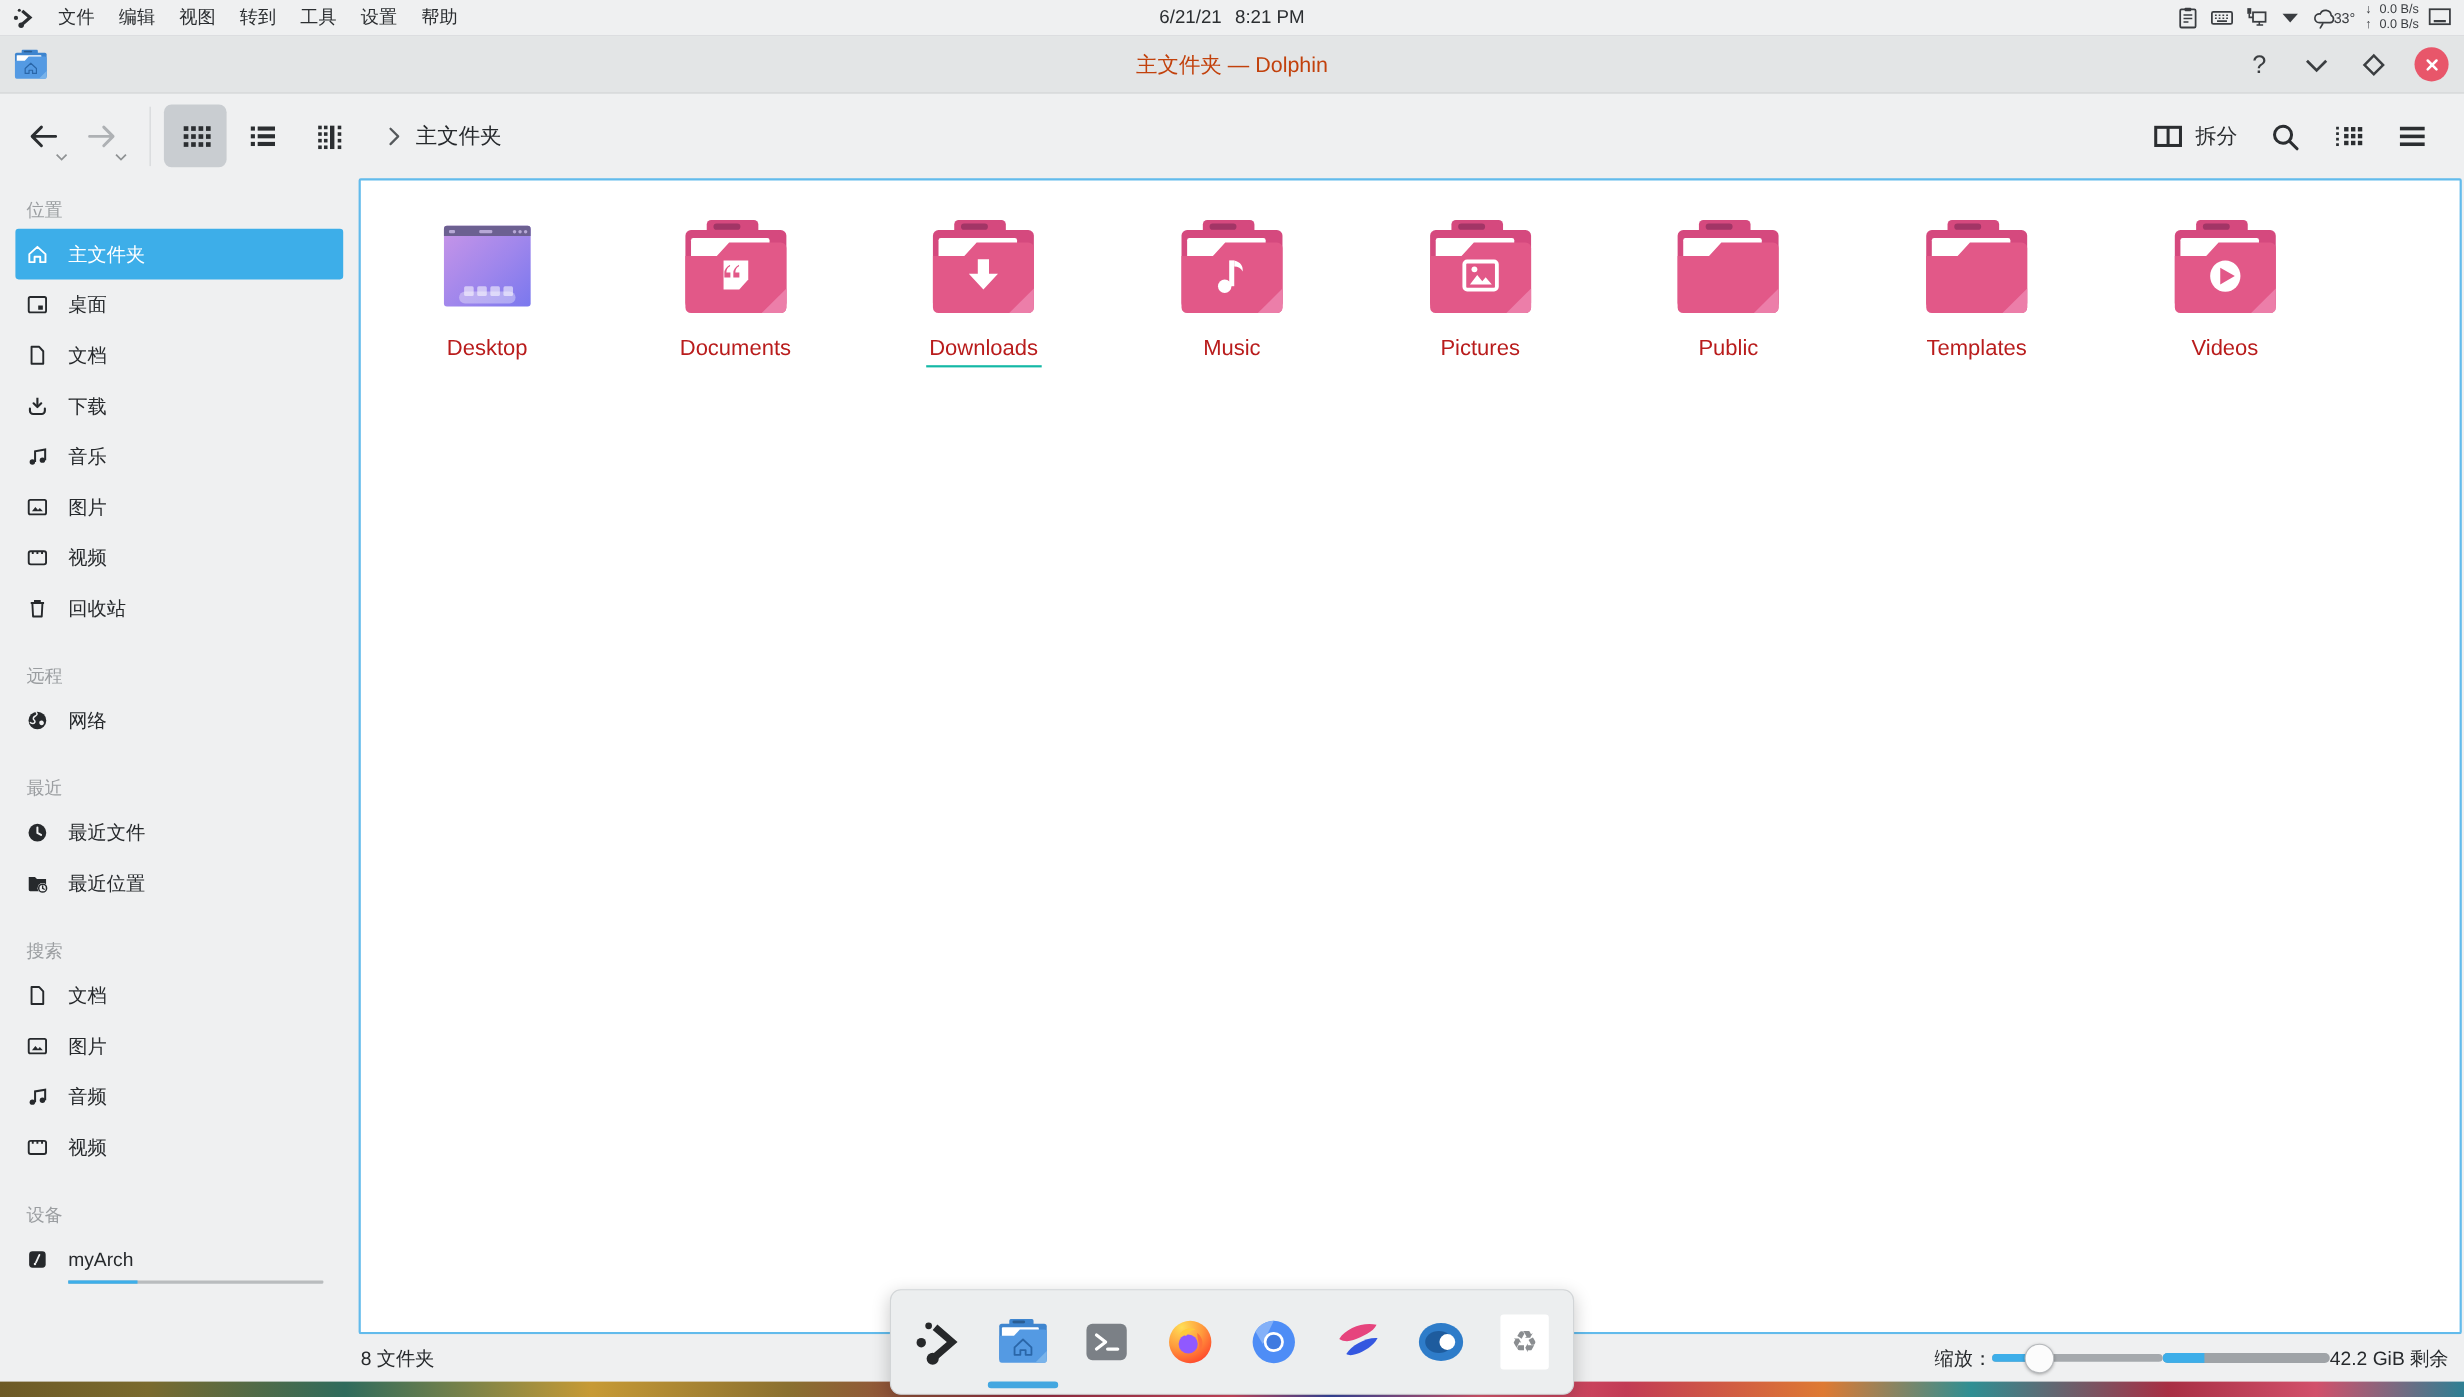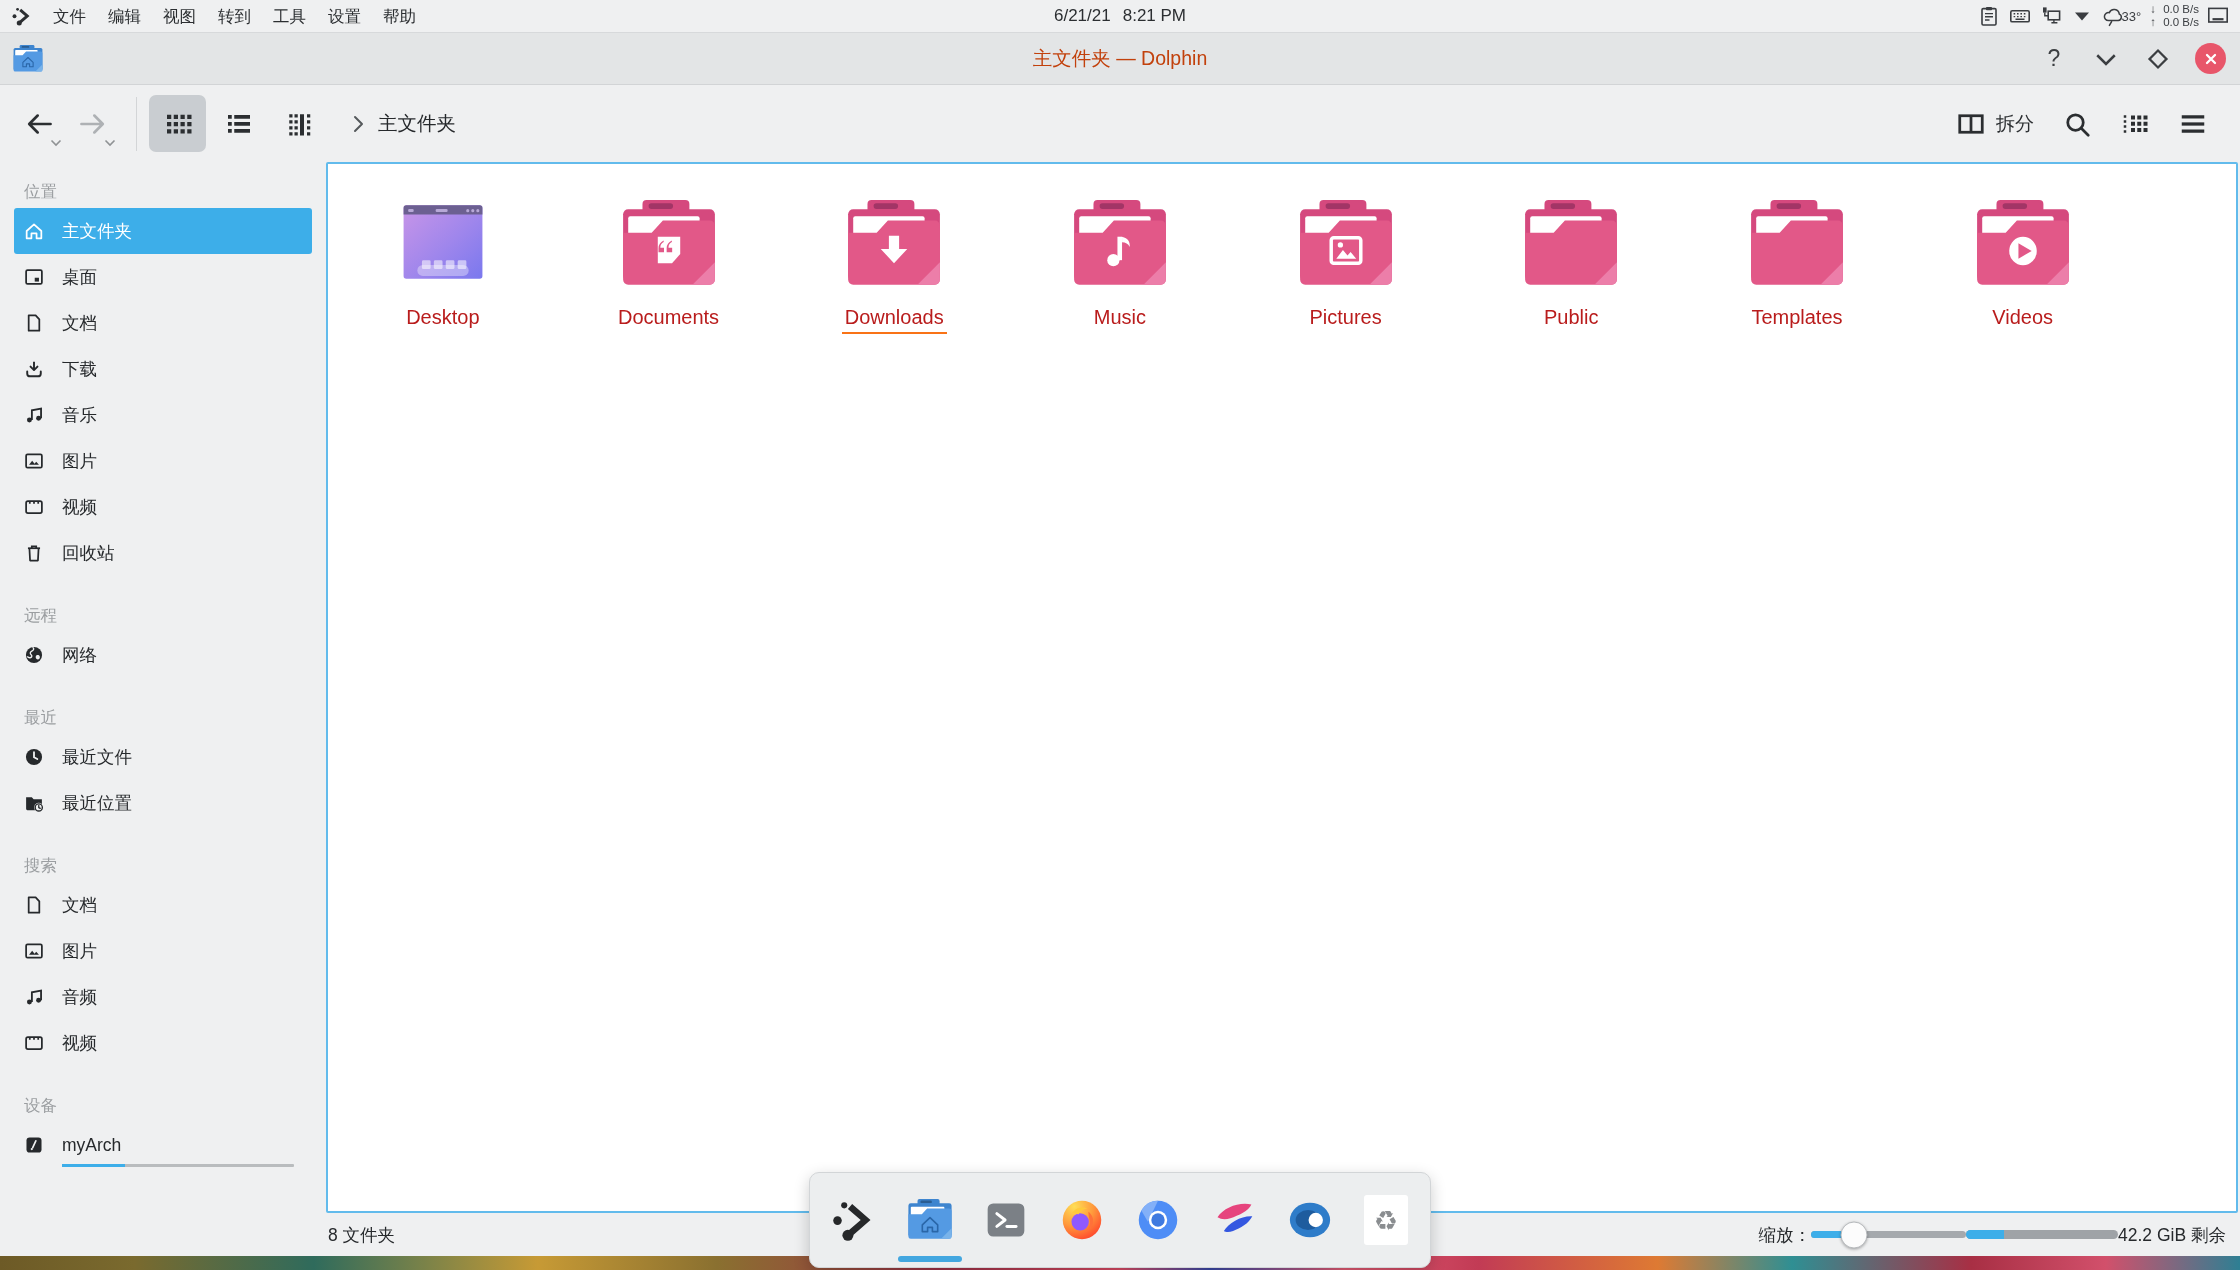--- a/index.html
+++ b/index.html
@@ -59,21 +59,21 @@
 .sb-icon{width:22px;height:22px;margin-left:9px;flex:none;}
 .sb-label{margin-left:17px;font-size:17.5px;white-space:nowrap;}
 .sb-usage{position:absolute;left:48px;right:18px;bottom:1px;height:3px;background:#b9bcbe;border-radius:1px;}
 .sb-usage .fill{height:100%;background:#3daee9;}
 
 .view{position:absolute;left:326px;top:0;width:1912px;height:1051px;background:#fff;border:2px solid #62bbec;border-radius:2px;overflow:hidden;}
 .folder-grid{display:flex;padding:26px 0 0 2px;}
 .folder-item{width:225.7px;display:flex;flex-direction:column;align-items:center;}
 .fi-icon{height:110px;display:flex;align-items:center;justify-content:center;}
 .fi-label{font-size:20px;color:#b91c1c;margin-top:6px;padding:0 3px 3px;}
-.fi-label.u{border-bottom:2px solid #f97316;}
+.fi-label.u{border-bottom:2px solid #14b8a6;}
 
 
 .statusbar{position:absolute;left:0;bottom:0;width:100%;height:43px;display:flex;align-items:center;background:#eff0f1;}
 .sb-count{margin-left:328px;font-size:17.5px;color:#26292c;}
 .sb-right{margin-left:auto;display:flex;align-items:center;padding-right:14px;}
 .sb-zoomlabel,.sb-free{font-size:17.5px;color:#26292c;}
 .slider{width:155px;height:7px;border-radius:4px;background:#a5a9ad;position:relative;}
 .slider .fill{position:absolute;left:0;top:0;height:100%;background:#3daee9;border-radius:4px;}
 .slider .handle{position:absolute;top:50%;transform:translate(-50%,-50%);width:27px;height:27px;border-radius:50%;background:#fcfcfc;border:1px solid #b6b9bc;box-shadow:0 1px 3px rgba(0,0,0,.3);}
 .capacity{width:152px;height:9px;border-radius:5px;background:#9fa3a7;position:relative;overflow:hidden;}

